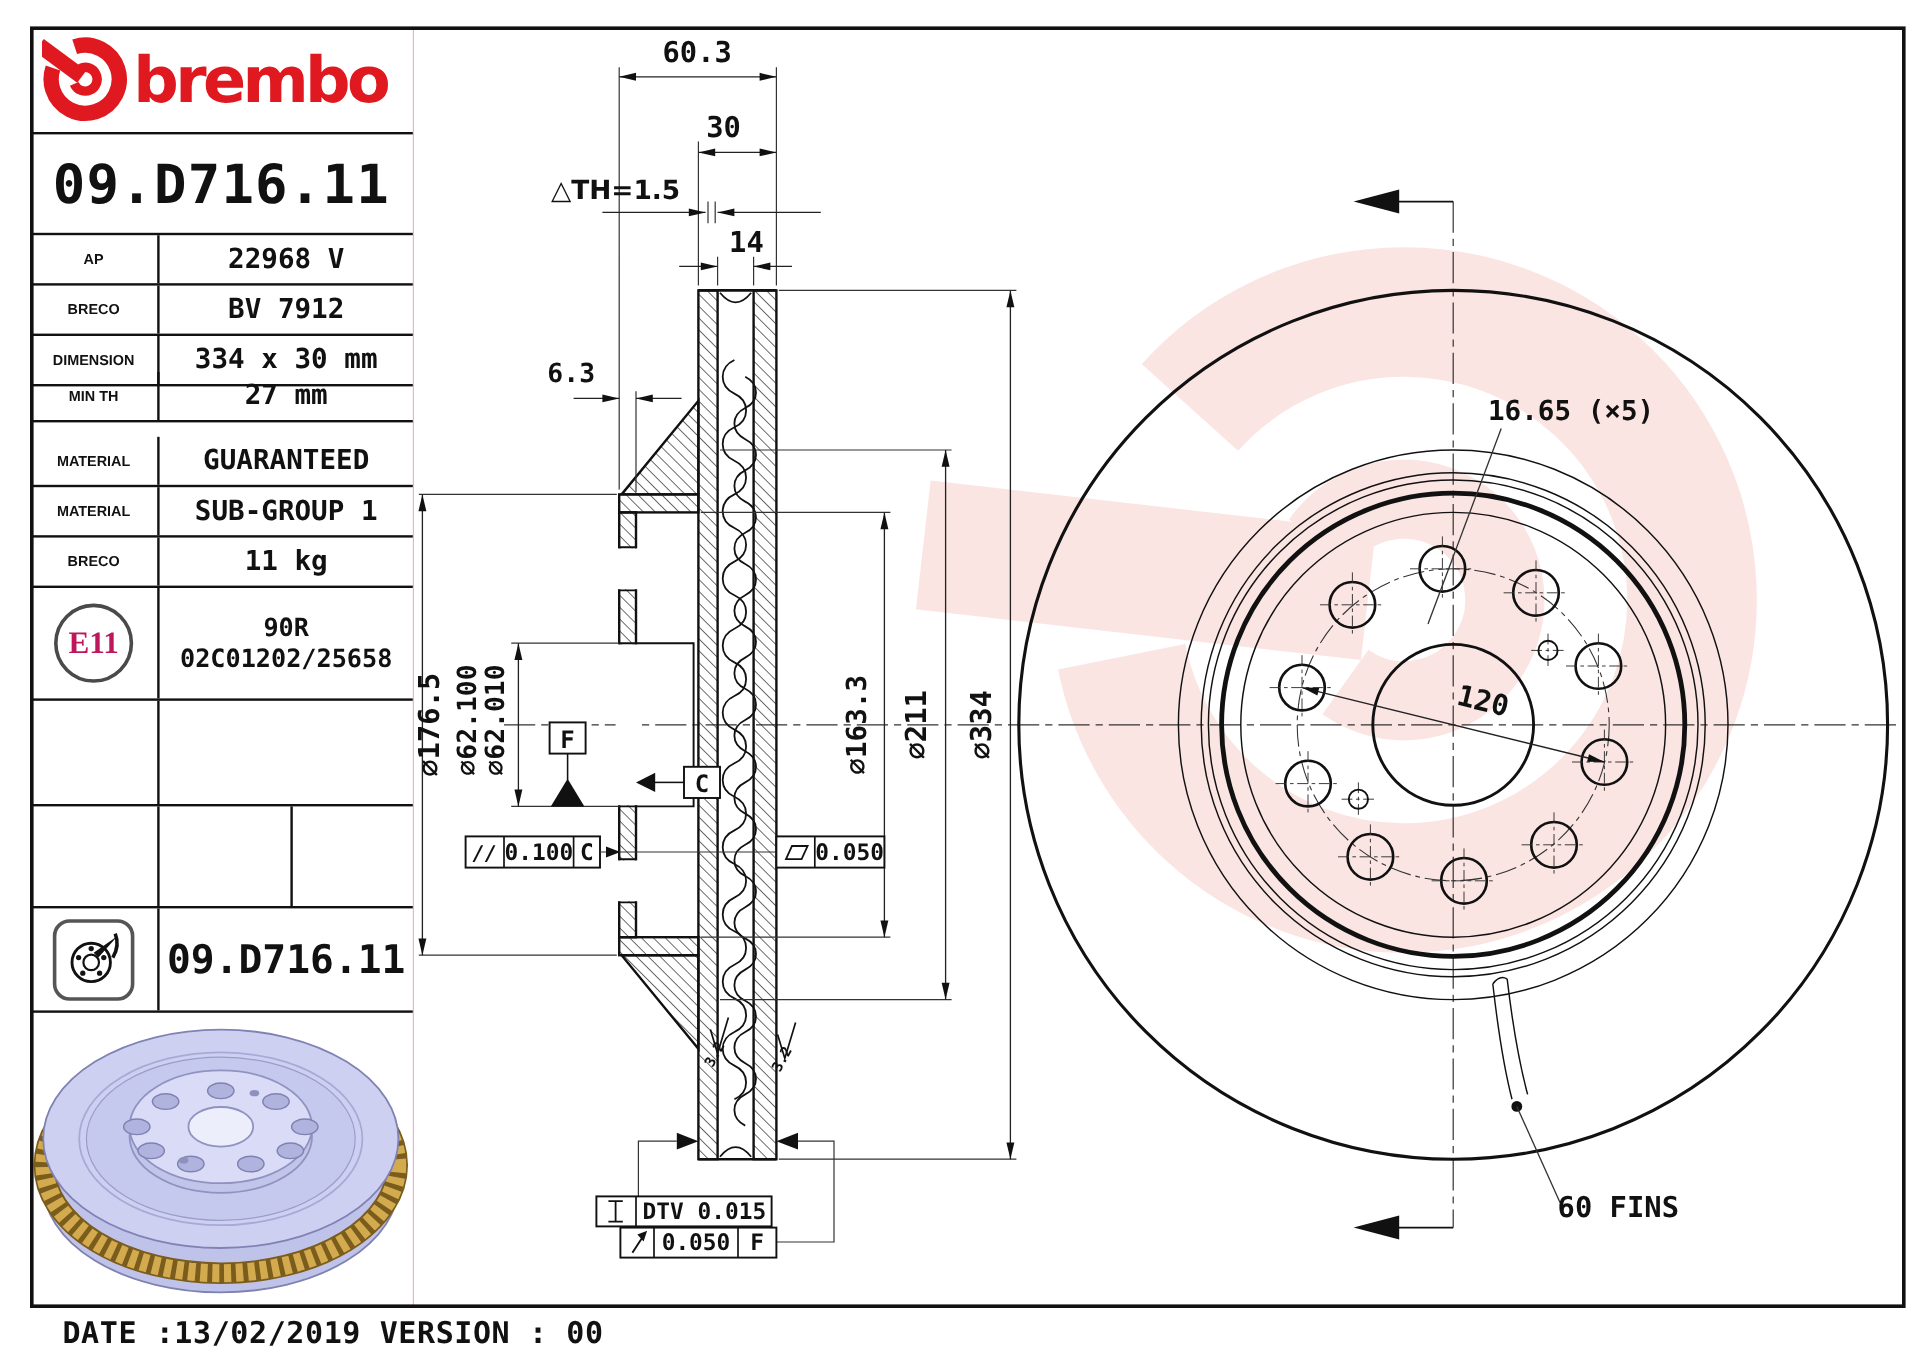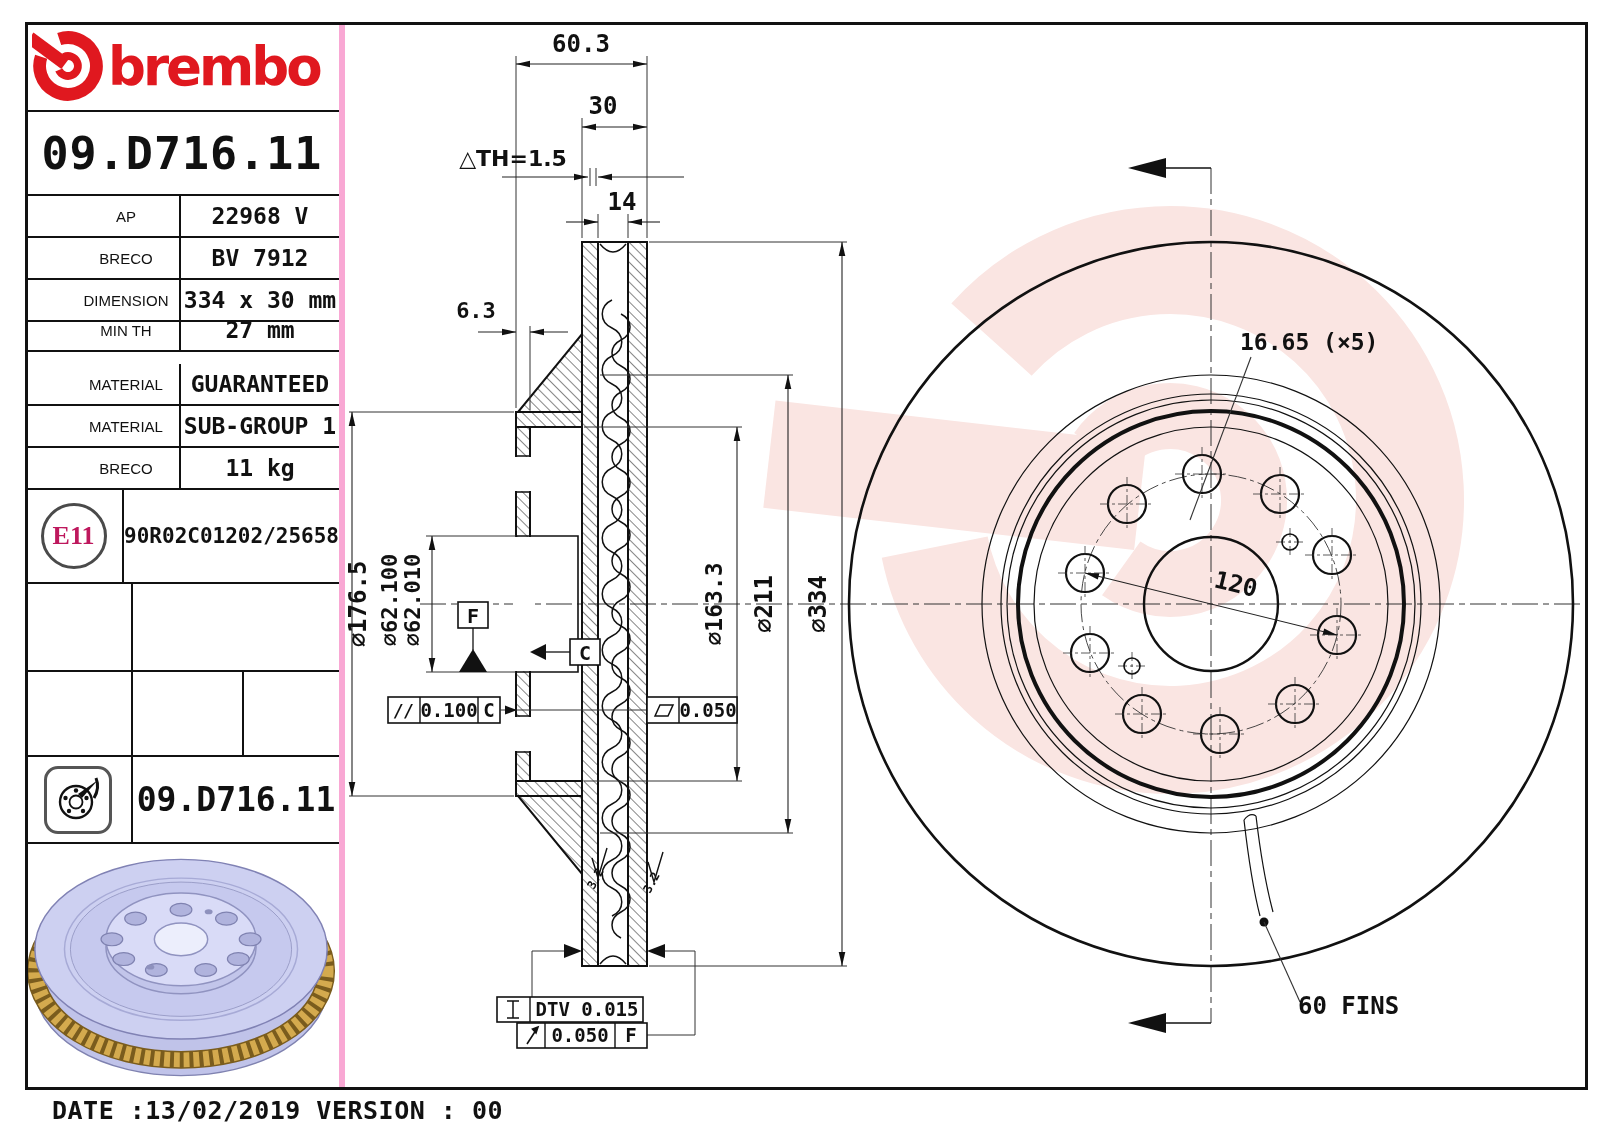--- a/index.html
+++ b/index.html
@@ -2,37 +2,37 @@
 <html><head>
 <meta charset="utf-8">
 <style>
   html,body{margin:0;padding:0;background:#ffffff;}
   .sheet{position:relative;width:1600px;height:1131px;background:#fff;overflow:hidden;
          font-family:"Liberation Sans",sans-serif;color:#111;}
   .outer-frame{position:absolute;left:25px;top:22px;width:1563px;height:1068px;
                border:3px solid #111;box-sizing:border-box;}
   
   .panel{position:absolute;left:25px;top:22px;width:320px;height:1068px;
-         border-right:6px solid #f9a8d4;box-sizing:border-box;}
+         border-right:1px solid #f9a8d4;box-sizing:border-box;}
   .row{position:absolute;left:0;width:100%;box-sizing:border-box;border-bottom:2px solid #111;}
   .r-logo{top:0;height:90px;display:flex;align-items:center;justify-content:center;}
   .r-pn{top:90px;height:84px;display:flex;align-items:center;justify-content:center;}
   .pn-big{font-family:"DejaVu Sans Mono",monospace;font-weight:bold;font-size:45px;letter-spacing:1px;}
   .t-row{display:flex;align-items:stretch;height:42px;}
   .t1{top:174px}.t2{top:216px}.t3{top:258px}.t4{top:288px}.t5{top:342px}.t6{top:384px}.t7{top:426px}
   .t-label{width:106px;border-right:2px solid #111;display:flex;align-items:center;justify-content:center;
-           font-weight:normal;font-size:15px;letter-spacing:0px;margin-left:48px;}
+           font-weight:bold;font-size:12px;letter-spacing:0px;}
   .t-value{flex:1;display:flex;align-items:center;justify-content:center;
            font-family:"DejaVu Sans Mono",monospace;font-weight:bold;font-size:23px;}
   .r-e11{top:468px;height:94px;display:flex;}
   .e11-cell{width:106px;border-right:2px solid #111;display:flex;align-items:center;justify-content:center;}
   .e11-circle{width:60px;height:60px;border:3px solid #4a4a4a;border-radius:50%;
               display:flex;align-items:center;justify-content:center;
               font-family:"Liberation Serif",serif;font-weight:bold;font-size:26px;color:#be185d;}
-  .e11-text{flex:1;display:flex;flex-direction:row;align-items:center;justify-content:center;
+  .e11-text{flex:1;display:flex;flex-direction:column;align-items:center;justify-content:center;
             font-family:"DejaVu Sans Mono",monospace;font-weight:bold;font-size:21px;line-height:26px;}
   .r-b1{top:562px;height:88px;}
   .r-b1 .div1{position:absolute;left:106px;top:0;bottom:0;width:2px;background:#111;}
   .r-b2{top:650px;height:85px;}
   .r-b2 .div1{position:absolute;left:106px;top:0;bottom:0;width:2px;background:#111;}
   .r-b2 .div2{position:absolute;left:217px;top:0;bottom:0;width:2px;background:#111;}
   .r-icon{top:735px;height:87px;display:flex;}
   .icon-cell{width:106px;border-right:2px solid #111;display:flex;align-items:center;justify-content:center;}
   .disc-icon{width:62px;height:62px;border:3px solid #555;border-radius:14px;display:flex;
              align-items:center;justify-content:center;background:#fff;}

